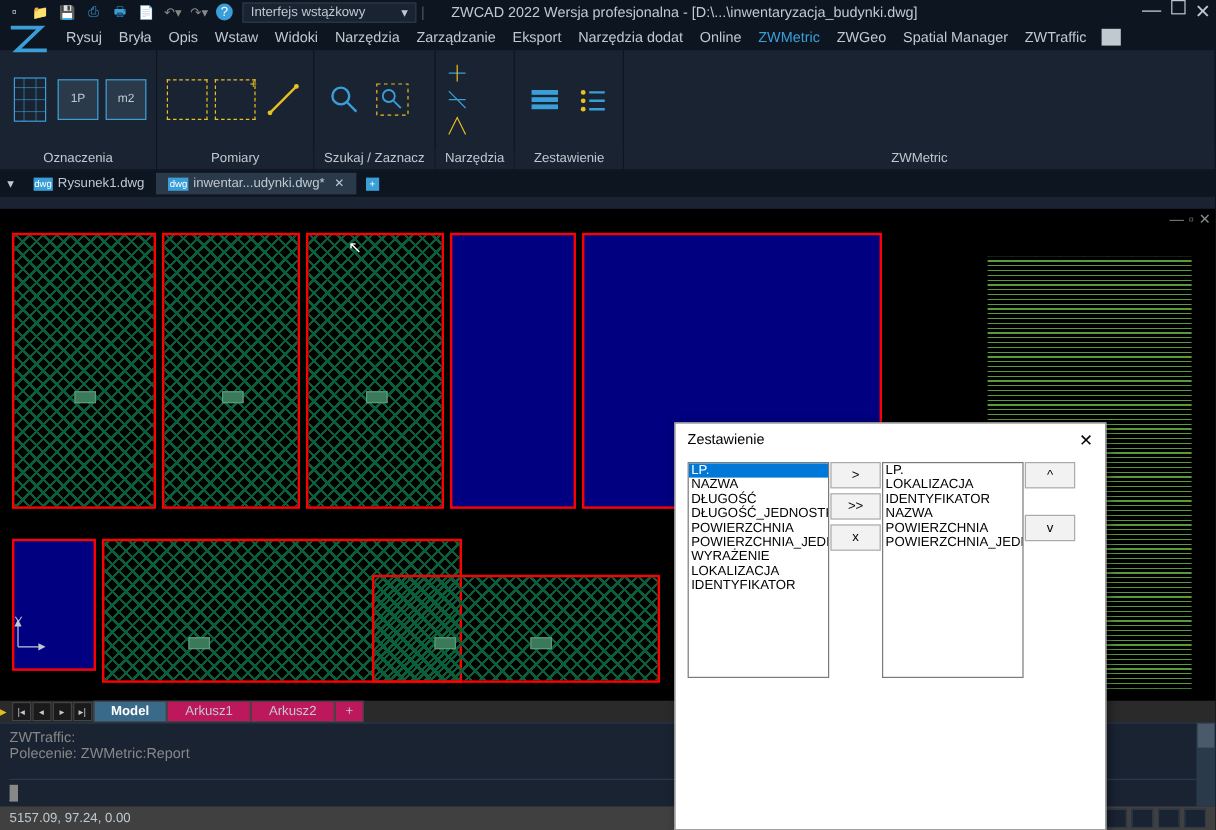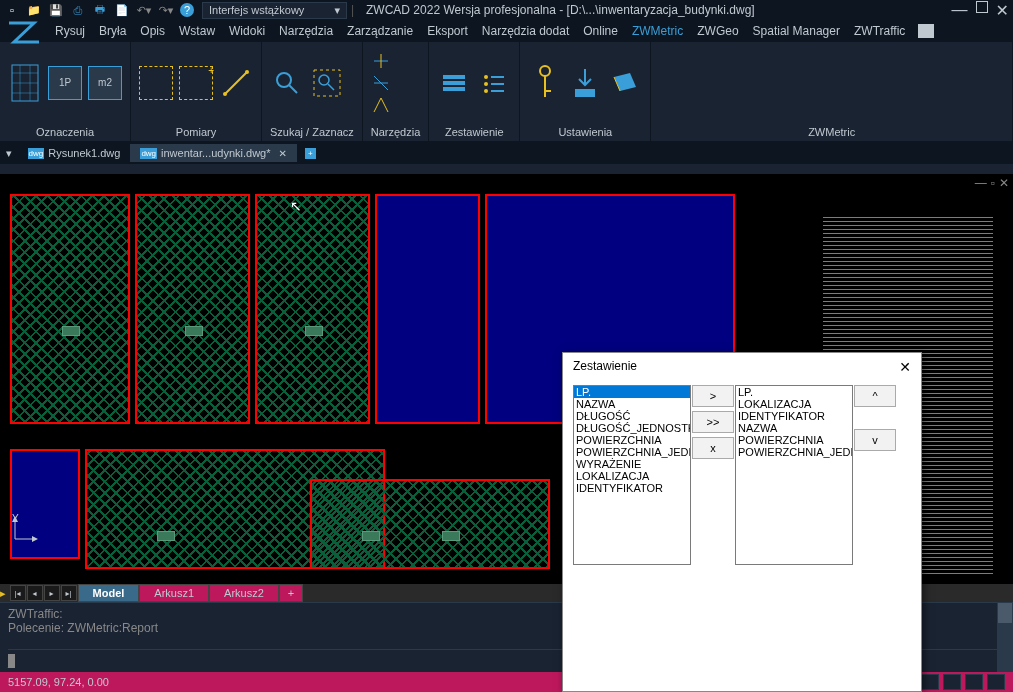--- a/index.html
+++ b/index.html
@@ -2,21 +2,21 @@
 <html><head>
 <meta charset="utf-8">
 <style>
 * { margin: 0; padding: 0; box-sizing: border-box; font-family: Arial, sans-serif; }
 body { background: #1a2332; color: #c0c8d0; font-size: 12px; width: 1013px; height: 692px; overflow: hidden; position: relative; }
 
 .titlebar { height: 20px; background: #0d1520; display: flex; align-items: center; padding: 0 4px; }
 .titlebar .logo-row { display: flex; gap: 6px; align-items: center; }
 .titlebar .tb-icon { width: 16px; height: 16px; display: inline-flex; align-items: center; justify-content: center; font-size: 11px; }
 .titlebar .dropdown { margin-left: 8px; background: #1a2332; border: 1px solid #2a3a4a; padding: 1px 6px; font-size: 11px; display: flex; align-items: center; gap: 30px; }
-.titlebar .title-text { margin-left: 8px; color: #c0c8d0; font-size: 12px; flex: 1; }
+.titlebar .title-text { margin-left: 18px; color: #c0c8d0; font-size: 12px; flex: 1; }
 .titlebar .win-controls { display: flex; gap: 8px; margin-left: auto; }
 
 .app-logo { width: 40px; height: 32px; position: absolute; left: 4px; top: 18px; z-index: 10; }
 
 .menubar { height: 22px; background: #0d1520; display: flex; align-items: center; padding-left: 50px; gap: 4px; font-size: 12px; }
 .menubar span { padding: 2px 5px; cursor: pointer; }
 .menubar span.active { color: #3a9fd8; }
 .menubar .expand { margin-left: 4px; width: 16px; height: 14px; background: #c0c8d0; }
 
 .ribbon { height: 100px; background: #1a2332; display: flex; border-bottom: 1px solid #0d1520; }
@@ -47,21 +47,21 @@
 
 .model-tabs { position: absolute; left: 0; top: 584px; right: 0; height: 18px; background: #2a2a2a; display: flex; align-items: center; font-size: 11px; }
 .model-tabs .nav-btn { width: 16px; height: 16px; background: #1a1a1a; border: 1px solid #444; display: inline-flex; align-items: center; justify-content: center; font-size: 8px; margin-right: 1px; }
 .model-tabs .mtab { padding: 2px 14px; border: 1px solid #444; background: #be185d; }
 .model-tabs .mtab.active { background: #3a6a8a; color: #fff; font-weight: bold; }
 .model-tabs .plus { padding: 2px 8px; }
 
 .command-area { position: absolute; left: 0; top: 602px; right: 0; height: 70px; background: #1a2332; border-top: 1px solid #2a3a4a; padding: 4px 8px; font-family: monospace; font-size: 12px; color: #888; }
 .command-area .prompt { color: #888; }
 
-.statusbar { position: absolute; left: 0; bottom: 0; right: 0; height: 20px; background: #be185d; display: flex; align-items: center; padding: 0 8px; font-size: 11px; }
+.statusbar { position: absolute; left: 0; bottom: 0; right: 0; height: 20px; background: #404040; display: flex; align-items: center; padding: 0 8px; font-size: 11px; }
 .statusbar .sb-icons { margin-left: auto; display: flex; gap: 4px; }
 .statusbar .sb-icon { width: 18px; height: 16px; background: #1a2332; border: 1px solid #2a3a4a; }
 
 .dialog { position: absolute; left: 562px; top: 352px; width: 360px; height: 340px; background: #fff; color: #000; border: 1px solid #888; box-shadow: 2px 2px 8px rgba(0,0,0,0.5); z-index: 100; }
 .dialog-title { padding: 6px 10px; font-size: 12px; display: flex; justify-content: space-between; }
 .dialog-body { padding: 4px 10px; display: flex; gap: 1px; }
 .listbox { width: 118px; height: 180px; border: 1px solid #7a7a7a; background: #fff; font-size: 11px; overflow: hidden; }
 .listbox .li { padding: 0 2px; white-space: nowrap; }
 .listbox .li.selected { background: #0078d7; color: #fff; }
 .dlg-buttons { display: flex; flex-direction: column; gap: 4px; }
@@ -204,44 +204,20 @@
             <line x1="11" y1="8" x2="24" y2="8" stroke="#3a9fd8" stroke-width="2"></line>
             <circle cx="6" cy="15" r="2" fill="#e8c020"></circle>
             <line x1="11" y1="15" x2="24" y2="15" stroke="#3a9fd8" stroke-width="2"></line>
             <circle cx="6" cy="22" r="2" fill="#e8c020"></circle>
             <line x1="11" y1="22" x2="24" y2="22" stroke="#3a9fd8" stroke-width="2"></line>
           </svg>
         </div>
     </div>
     <div class="ribbon-label">Zestawienie</div>
   </div>
-  <div class="ribbon-group">
-    <div class="ribbon-icons">
-      <div class="rib-big">
-          <svg width="24" height="40">
-            <circle cx="12" cy="8" r="5" fill="none" stroke="#e8c020" stroke-width="2"></circle>
-            <line x1="12" y1="13" x2="12" y2="34" stroke="#e8c020" stroke-width="2"></line>
-            <line x1="12" y1="28" x2="18" y2="28" stroke="#e8c020" stroke-width="2"></line>
-          </svg>
-        </div>
-      <div class="rib-big">
-          <svg width="28" height="36">
-            <path d="M14 4 L14 20 M8 14 L14 20 L20 14" stroke="#3a9fd8" stroke-width="2" fill="none"></path>
-            <rect x="4" y="24" width="20" height="8" fill="#3a9fd8"></rect>
-          </svg>
-        </div>
-      <div class="rib-big">
-          <svg width="30" height="28">
-            <path d="M4 8 L20 4 L26 18 L10 22 Z" fill="#3a9fd8"></path>
-            <path d="M4 8 L10 22" stroke="#e8c020" stroke-width="1"></path>
-          </svg>
-        </div>
-    </div>
-    <div class="ribbon-label">Ustawienia</div>
-  </div>
   <div class="ribbon-group" style="flex:1">
     <div class="ribbon-icons"></div>
     <div class="ribbon-label">ZWMetric</div>
   </div>
 </div>
 
 <div class="doc-tabs">
   <span style="margin-right:6px">▾</span>
   <div class="doc-tab">
     <span style="background:#3a9fd8;color:#fff;font-size:8px;padding:1px">dwg</span>

